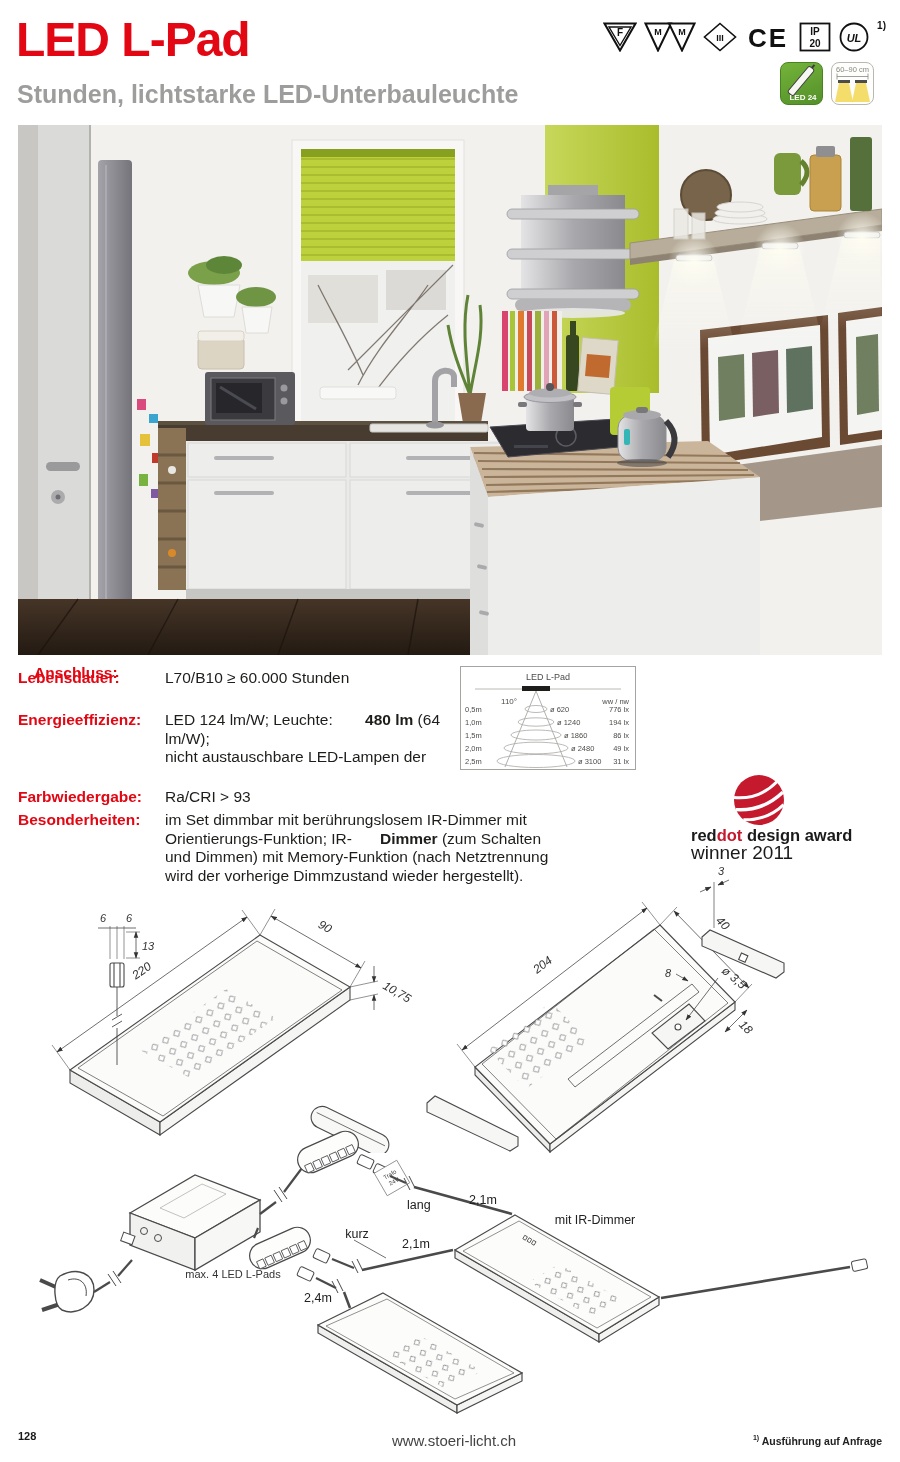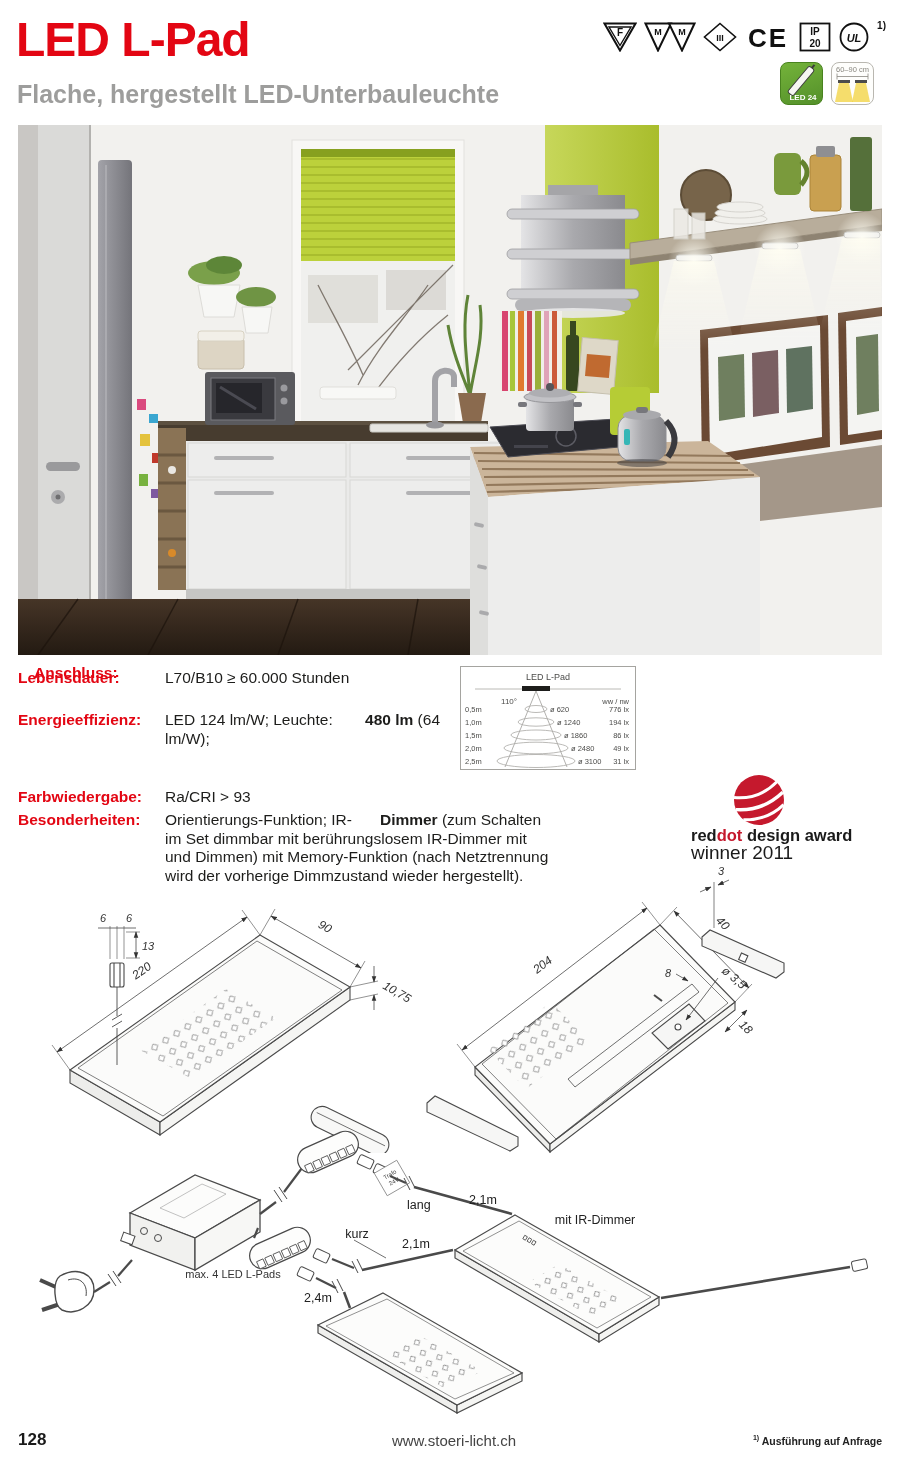--- a/index.html
+++ b/index.html
@@ -36,32 +36,32 @@
   .award-sub{font-size:19px;font-weight:normal;}
 
   
   .dimtxt{font-family:"Liberation Sans",sans-serif;font-style:italic;font-size:12px;fill:#333;}
   .dimsm{font-family:"Liberation Sans",sans-serif;font-style:italic;font-size:11px;fill:#333;}
   .wirtxt{font-family:"Liberation Sans",sans-serif;font-size:12.5px;fill:#222;}
   .wirsm{font-family:"Liberation Sans",sans-serif;font-size:11px;fill:#333;}
   .tagtxt{font-family:"Liberation Sans",sans-serif;font-size:6px;fill:#444;}
 
   
-  .pagenum{left:18px;top:1430px;font-size:17px;font-weight:bold;color:#1a1a1a;}
+  .pagenum{left:18px;top:1430px;font-size:11px;font-weight:bold;color:#1a1a1a;}
   .siteurl{left:4px;top:1432px;width:900px;text-align:center;font-size:15px;color:#444;}
   .footnote{right:18px;top:1434px;font-size:10.5px;font-weight:bold;color:#222;}
   .footnote sup{font-size:7px;}
 </style>
 </head>
 <body>
 
 <div class="page">
 
   <div class="abs title">LED L-Pad</div>
-  <div class="abs subtitle">Flache, hergestellt LED-Unterbauleuchte</div>
+  <div class="abs subtitle">Stunden, lichtstarke LED-Unterbauleuchte</div>
 
   <div class="abs certs">
     <svg width="34" height="30" viewBox="0 0 34 30">
       <polygon points="1.5,1.5 32.5,1.5 17,28.5" fill="none" stroke="#111" stroke-width="2"></polygon>
       <polygon points="6,5 28,5 17,23.5" fill="none" stroke="#111" stroke-width="1.4"></polygon>
       <text x="17" y="14" text-anchor="middle" font-size="10" font-weight="bold" fill="#111">F</text>
     </svg>
     <svg width="52" height="30" viewBox="0 0 52 30">
       <polygon points="1.5,1.5 27,1.5 14,28.5" fill="#fff" stroke="#111" stroke-width="2"></polygon>
       <polygon points="25,1.5 50.5,1.5 38,28.5" fill="#fff" stroke="#111" stroke-width="2"></polygon>
@@ -385,31 +385,32 @@
     <div class="spec-label">Anschluss:</div>
   </div>
   <div class="spec-row" style="top:669px;">
     <div class="spec-label">Lebensdauer:</div>
     <div class="spec-value">L70/B10 ≥ 60.000 Stunden</div>
   </div>
   <div class="spec-row" style="top:711px;">
     <div class="spec-label">Energieeffizienz:</div>
     <div class="spec-value">
       <div><span>LED 124 lm/W;  Leuchte: </span><b>480 lm</b><span> (64 lm/W);</span></div>
+      <div>nicht austauschbare LED-Lampen der</div>
     </div>
   </div>
   <div class="spec-row" style="top:788px;">
     <div class="spec-label">Farbwiedergabe:</div>
     <div class="spec-value">Ra/CRI &gt; 93</div>
   </div>
   <div class="spec-row" style="top:811px;">
     <div class="spec-label">Besonderheiten:</div>
     <div class="spec-value" style="width:390px;">
+      <div>im Set dimmbar mit berührungslosem IR-Dimmer mit</div>
       <div><span>Orientierungs-Funktion; IR-</span><b>Dimmer</b><span> (zum Schalten</span></div>
-      <div>im Set dimmbar mit berührungslosem IR-Dimmer mit</div>
       <div>und Dimmen) mit Memory-Funktion (nach Netztrennung</div>
       <div>wird der vorherige Dimmzustand wieder hergestellt).</div>
     </div>
   </div>
 
   <div class="abs photobox">
     <svg width="174" height="102" viewBox="0 0 174 102">
       <text x="87" y="13" text-anchor="middle" font-size="9">LED L-Pad</text>
       <line x1="14" y1="22" x2="160" y2="22" stroke="#bbbab6" stroke-width="1"></line>
       <rect x="61" y="19" width="28" height="5" fill="#1d1d1b"></rect>

